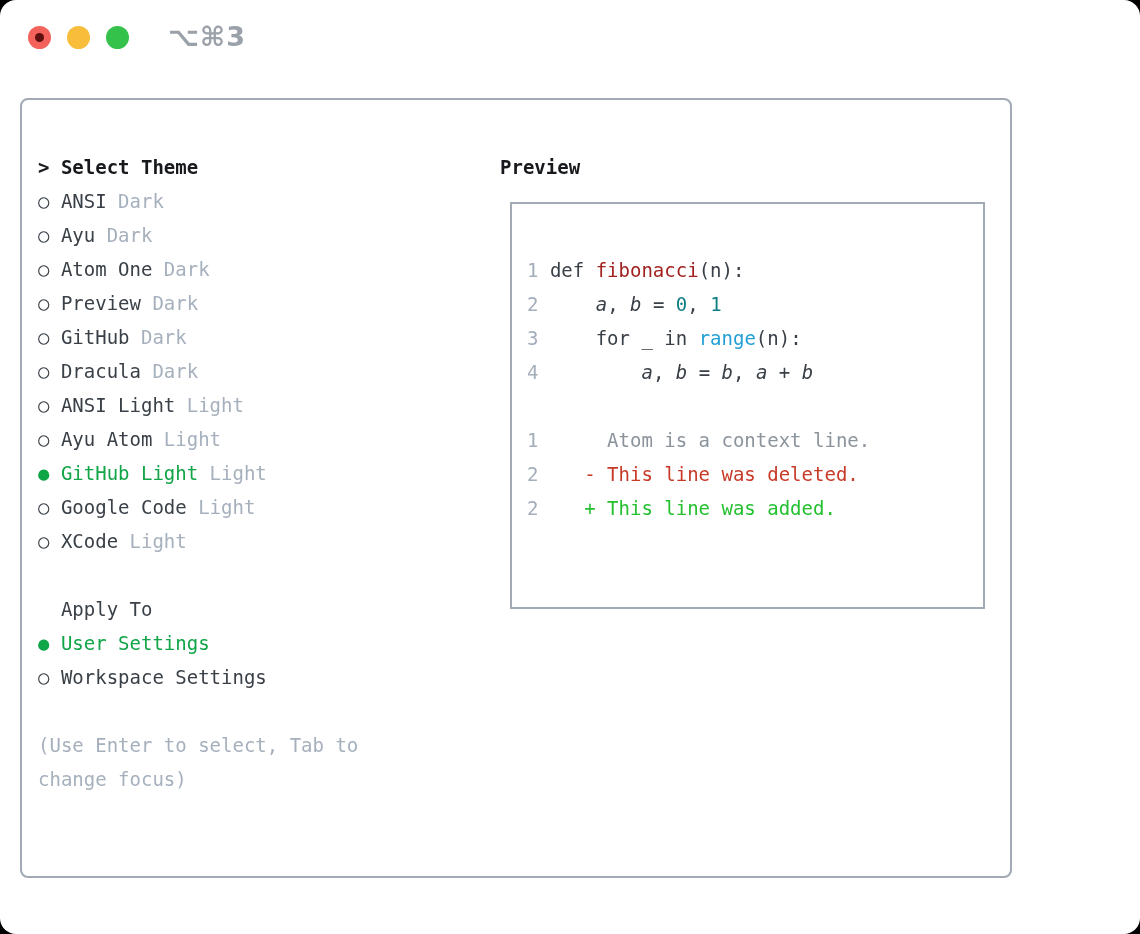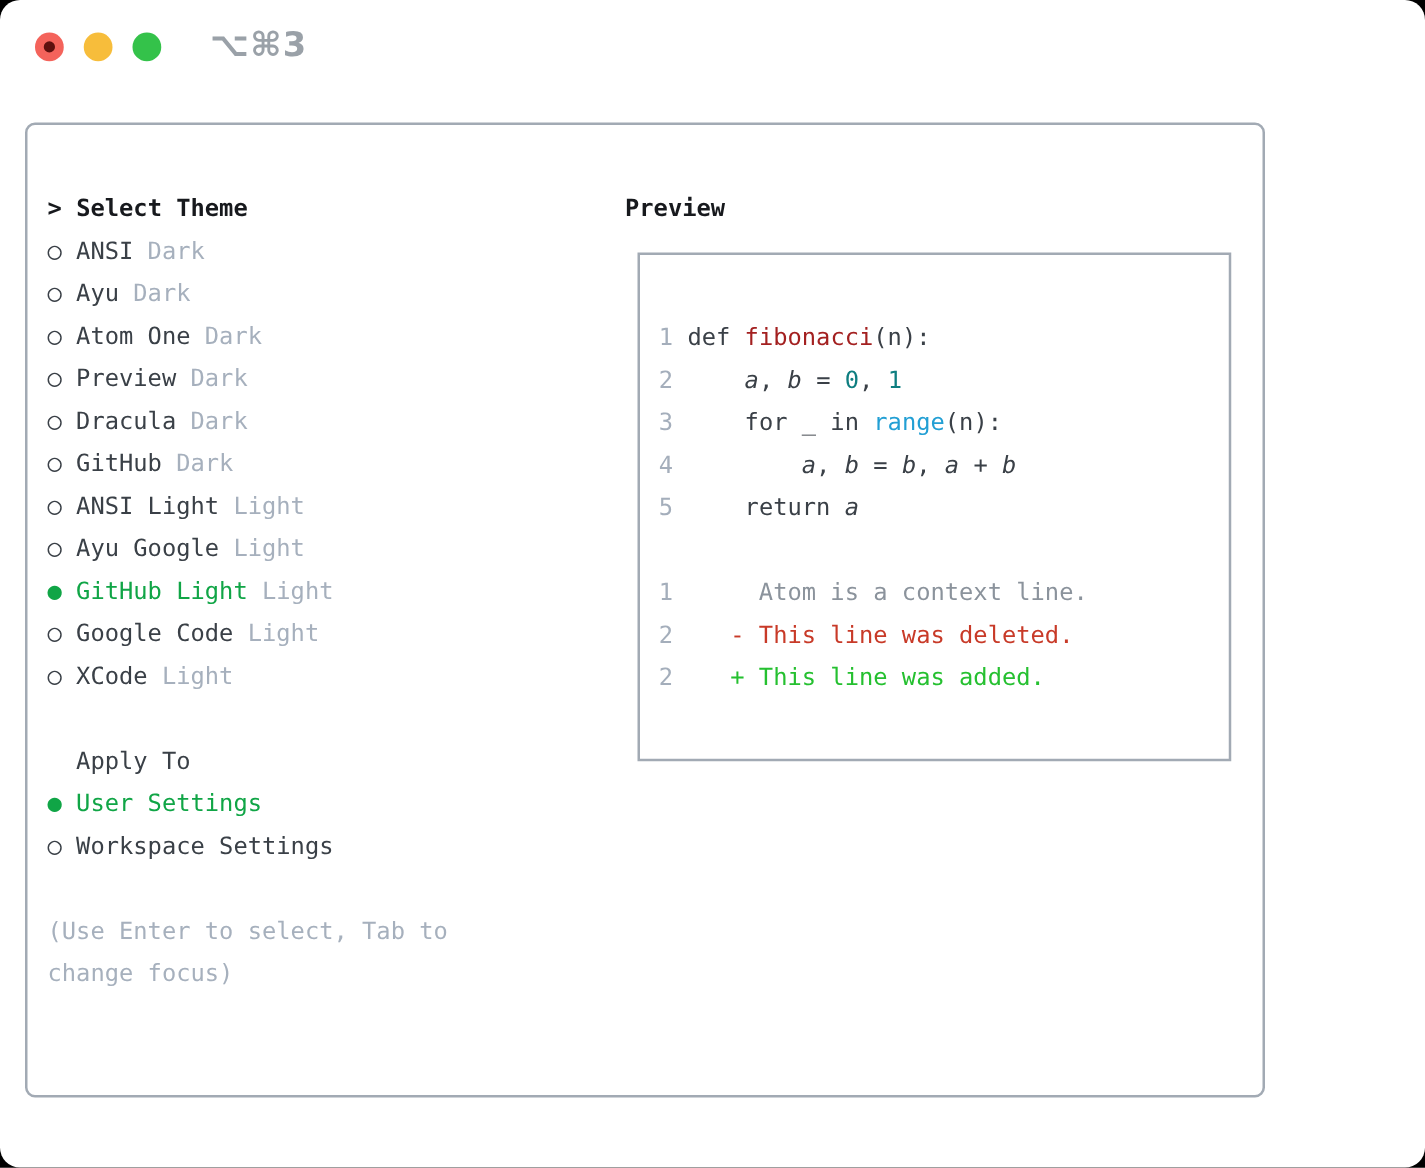--- a/index.html
+++ b/index.html
@@ -56,24 +56,24 @@
 
   <div class="panel">
 
     <div class="col-left">
       <div class="row hdr"><span>&gt;</span> <span>Select Theme</span></div>
       <div id="theme-list">
           <div class="row theme-row"><span class="">○ </span><span class="">ANSI</span><span class="tag"> Dark</span></div>
           <div class="row theme-row"><span class="">○ </span><span class="">Ayu</span><span class="tag"> Dark</span></div>
           <div class="row theme-row"><span class="">○ </span><span class="">Atom One</span><span class="tag"> Dark</span></div>
           <div class="row theme-row"><span class="">○ </span><span class="">Preview</span><span class="tag"> Dark</span></div>
+          <div class="row theme-row"><span class="">○ </span><span class="">GitHub</span><span class="tag"> Dark</span></div>
           <div class="row theme-row"><span class="">○ </span><span class="">Dracula</span><span class="tag"> Dark</span></div>
-          <div class="row theme-row"><span class="">○ </span><span class="">GitHub</span><span class="tag"> Dark</span></div>
           <div class="row theme-row"><span class="">○ </span><span class="">ANSI Light</span><span class="tag"> Light</span></div>
-          <div class="row theme-row"><span class="">○ </span><span class="">Ayu Google</span><span class="tag"> Light</span></div>
+          <div class="row theme-row"><span class="">○ </span><span class="">Ayu Atom</span><span class="tag"> Light</span></div>
           <div class="row theme-row"><span class="sel">● </span><span class="sel">GitHub Light</span><span class="tag"> Light</span></div>
           <div class="row theme-row"><span class="">○ </span><span class="">Google Code</span><span class="tag"> Light</span></div>
           <div class="row theme-row"><span class="">○ </span><span class="">XCode</span><span class="tag"> Light</span></div>
         </div>
       <div class="row"></div>
       <div class="row indent2">Apply To</div>
       <div id="apply-list">
           <div class="row theme-row"><span class="sel">● </span><span class="sel">User Settings</span></div>
           <div class="row theme-row"><span class="">○ </span><span class="">Workspace Settings</span></div>
         </div>
@@ -82,21 +82,20 @@
       <div class="row hint">change focus)</div>
     </div>
 
     <div class="col-right">
       <div class="row hdr">Preview</div>
       <div class="pbox" id="preview-box">
           <div class="row"><span class="ln">1</span> <span class="tok-code">def </span><span class="tok-func">fibonacci</span><span class="tok-code">(n):</span></div>
           <div class="row"><span class="ln">2</span> <span class="tok-code">    </span><span class="tok-var">a</span><span class="tok-code">, </span><span class="tok-var">b</span><span class="tok-code"> = </span><span class="tok-num">0</span><span class="tok-code">, </span><span class="tok-num">1</span></div>
           <div class="row"><span class="ln">3</span> <span class="tok-code">    for _ in </span><span class="tok-builtin">range</span><span class="tok-code">(n):</span></div>
           <div class="row"><span class="ln">4</span> <span class="tok-code">        </span><span class="tok-var">a</span><span class="tok-code">, </span><span class="tok-var">b</span><span class="tok-code"> = </span><span class="tok-var">b</span><span class="tok-code">, </span><span class="tok-var">a</span><span class="tok-code"> + </span><span class="tok-var">b</span></div>
-          <div class="row"><span class="ln">5</span> <span class="tok-code">    return </span><span class="tok-var">a</span></div>
           <div class="row"></div>
           <div class="row"><span class="ln">1</span>    <span class="diff-context">  Atom is a context line.</span></div>
           <div class="row"><span class="ln">2</span>    <span class="diff-deleted">- This line was deleted.</span></div>
           <div class="row"><span class="ln">2</span>    <span class="diff-added">+ This line was added.</span></div>
         </div>
     </div>
 
   </div>
 </div>
 

